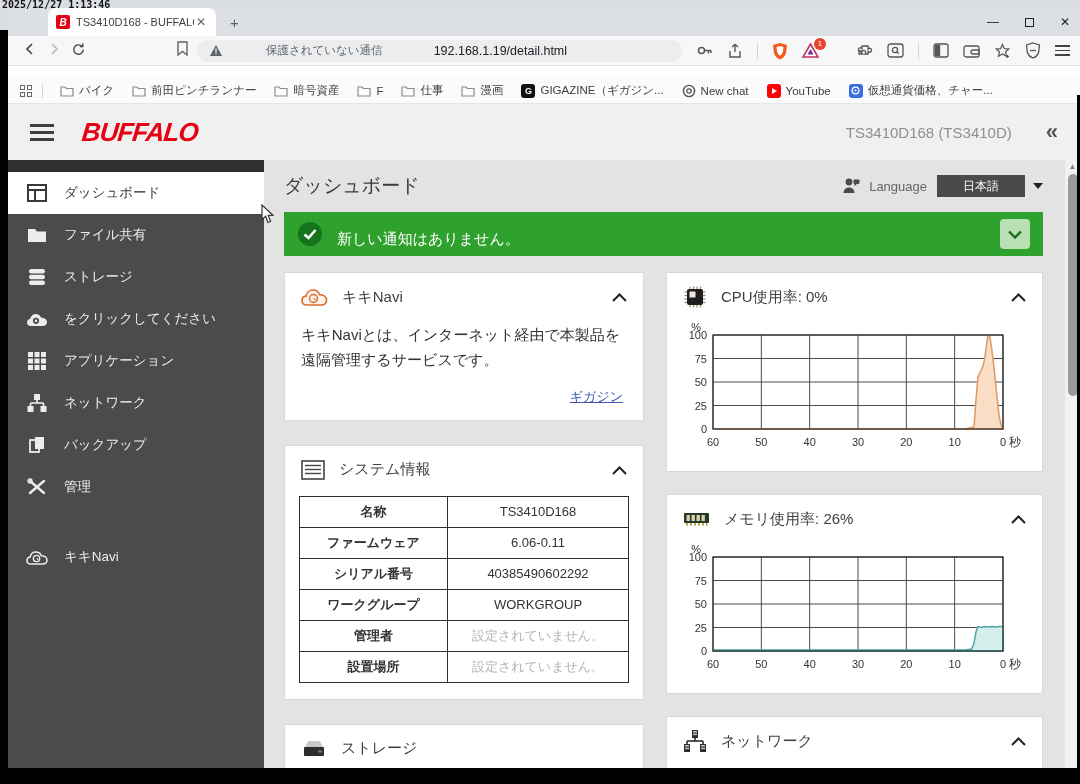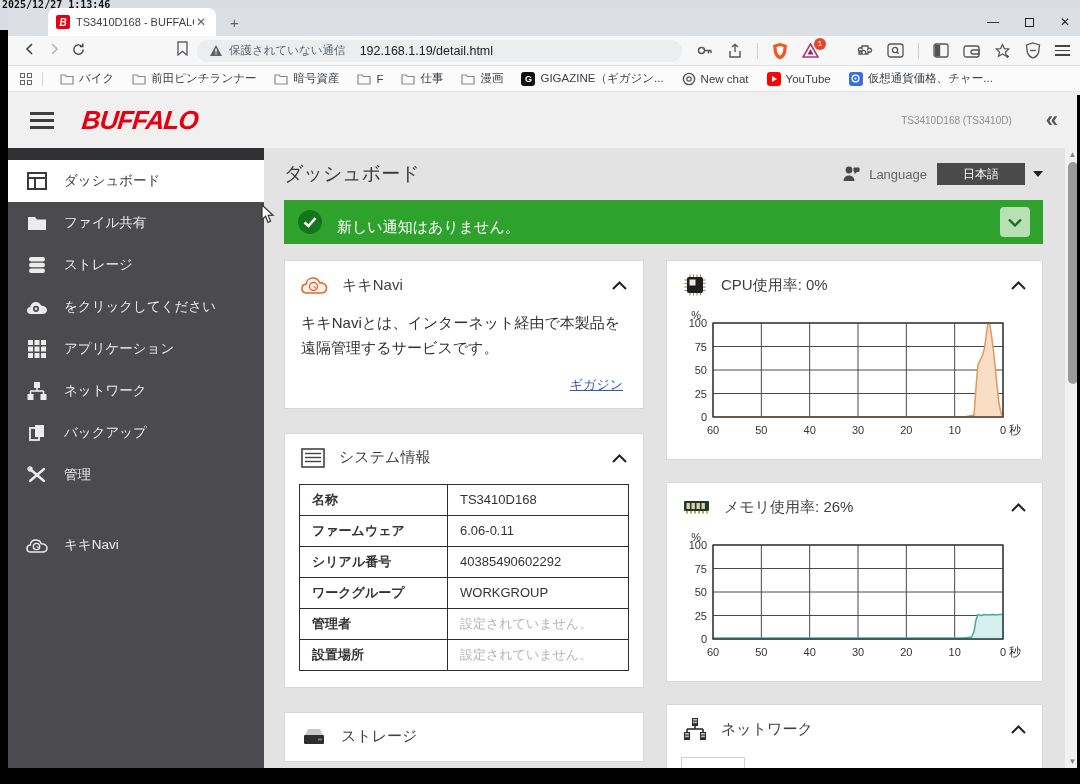--- a/index.html
+++ b/index.html
@@ -21,47 +21,47 @@
   .win-controls { position:absolute; right:10px; top:0; height:28px; display:flex; align-items:center; gap:26px; }
   .win-controls span { font-size:12px; color:#202124; }
   .win-max { display:inline-block; width:9px; height:9px; border:1.2px solid #202124; }
 
   
   .toolbar { height:30px; background:#f7f7f8; display:flex; align-items:center; padding:0 10px; border-bottom:1px solid #e3e3e6; }
   .nav-ic { width:24px; text-align:center; font-size:15px; color:#444; flex:none; }
   .nav-ic.disabled { color:#b5b8bc; }
   .tb-gap { width:86px; flex:none; }
   .bm-flag { flex:none; margin-right:8px; }
-  .url-pill { width:485px; height:22px; background:#ebedef; border-radius:12px; display:flex; align-items:center; padding:0 12px; flex:none; }
+  .url-pill { width:485px; height:22px; background:#ebedef; border-radius:12px; display:flex; align-items:center; padding:0 12px; flex:none;gap:37px; }
   .warn-label { font-size:11.5px; color:#5f6368; margin-left:6px; white-space:nowrap; }
   .url-text { font-size:12.5px; color:#202124; margin-left:14px; white-space:nowrap; }
   .tb-ic { flex:none; margin-left:14px; display:flex; align-items:center; }
   .tb-sep { width:1px; height:16px; background:#d0d3d7; margin-left:14px; flex:none; }
   .tb-spacer { flex:1; }
   .badge { position:absolute; top:-5px; right:-7px; min-width:12px; height:12px; background:#e8452c; border-radius:6px; color:#fff; font-size:8px; line-height:12px; text-align:center; padding:0 2px; }
   .menu-ic { display:flex; flex-direction:column; gap:3px; margin-left:14px; }
   .menu-ic i { display:block; width:15px; height:1.8px; background:#444; }
 
   
-  .bmbar { height:26px; background:#fbfbfc; display:flex; align-items:center; padding:0 12px; border-bottom:1px solid #e6e6e9; }
+  .bmbar { height:26px; background:#fbfbfc; display:flex; align-items:center; padding:0 12px; border-bottom:1px solid #e6e6e9;margin-top:12px; }
   .apps-grid { display:grid; grid-template-columns:5px 5px; grid-gap:2px; margin-right:10px; }
   .apps-grid i { width:5px; height:5px; border:1.2px solid #666; display:block; }
   .bm-sep { width:1px; height:14px; background:#d7d7da; margin:0 8px 0 0; }
   .bm-item { display:flex; align-items:center; margin:0 9px; white-space:nowrap; }
   .bm-item span.lbl { font-size:11.5px; color:#3c4043; margin-left:5px; }
   .fav { width:14px; height:14px; border-radius:3px; display:flex; align-items:center; justify-content:center; font:bold 9px "Liberation Sans",sans-serif; flex:none; }
 
   
   .nas { height:676px; background:#e3e3e3; display:flex; flex-direction:column; position:relative; }
   .nas-header { height:56px; background:#f0f0f0; display:flex; align-items:center; padding:0 22px; flex:none; }
   .ham { display:flex; flex-direction:column; gap:4px; margin-right:28px; }
   .ham i { display:block; width:24px; height:3px; background:#3f3f3f; }
   .logo { font:italic 900 26px "Liberation Sans",sans-serif; color:#e60012; letter-spacing:-1px; transform:skewX(-6deg); }
   .hdr-right { margin-left:auto; display:flex; align-items:center; }
-  .device-label { font-size:10px; color:#8f8f8f; }
+  .device-label { font-size:15px; color:#8f8f8f; }
   .collapse { font-size:22px; color:#555; font-weight:bold; margin-left:34px; }
 
   .nas-body { flex:1; display:flex; min-height:0; }
   .sidebar { width:256px; background:#4b4b4d; flex:none; display:flex; flex-direction:column; }
   .sb-topstrip { height:12px; background:#303032; }
   .sb-item { height:42px; display:flex; align-items:center; padding:0 18px; color:#ececec; font-size:13.5px; }
   .sb-item .ic { width:22px; height:20px; margin-right:16px; display:flex; align-items:center; justify-content:center; }
   .sb-item.active { background:#fff; color:#3a3a3a; }
   .sb-item.active svg * { stroke:#3a3a3a !important; fill-opacity:1; }
   .sb-gap { height:28px; }
@@ -88,21 +88,21 @@
   .card { background:#fff; border:1px solid #d8d8d8; }
   .card-head { height:48px; display:flex; align-items:center; padding:0 16px; }
   .card-title { font-size:15px; color:#3f3f3f; margin-left:14px; }
   .card-chevron { margin-left:auto; }
 
   .kiki-body { padding:2px 16px 12px; }
   .kiki-body p { font-size:15px; color:#333; line-height:1.65; }
   .kiki-link-row { text-align:right; padding:14px 4px 2px; }
   .kiki-link { font-size:13px; color:#3a57b5; text-decoration:underline; }
 
-  table.sys { border-collapse:collapse; margin:2px 14px 16px; width:calc(100% - 28px); }
+  table.sys { border-collapse:collapse; margin:2px 14px 16px; width:calc(100% - 28px);text-align:center; }
   table.sys td { border:1px solid #2e2e2e; font-size:13px; color:#333; height:31px; padding:0 12px; }
   table.sys td.k { font-weight:bold; width:148px; }
   table.sys td.muted { color:#b3b3b3; }
 
   .chart-wrap { padding:0 6px 8px; }
   .net-tabs { display:flex; margin:4px 0 0 14px; }
   .net-tab { min-width:64px; height:30px; display:flex; align-items:center; justify-content:center; font-size:13px; }
   .net-tab.active { border:1px solid #d0d0d0; border-bottom:none; color:#444; background:#fff; }
   .net-tab.inactive { color:#c2c2c2; }
 

